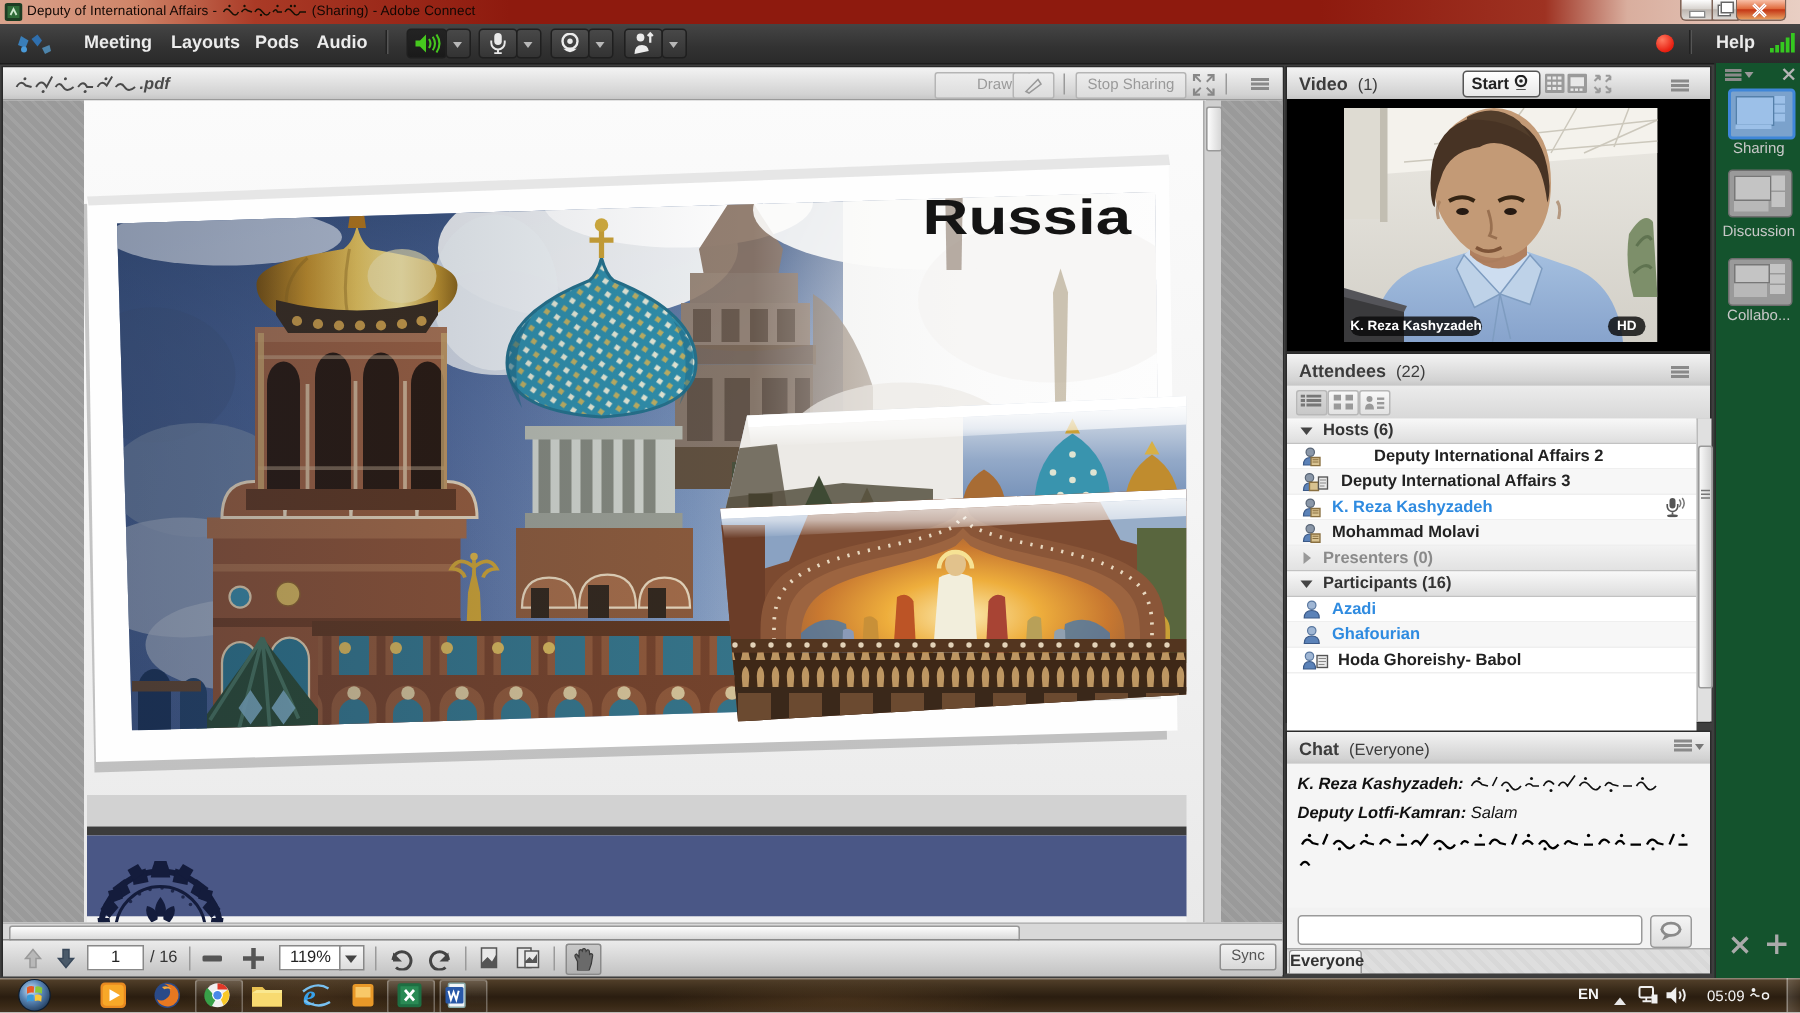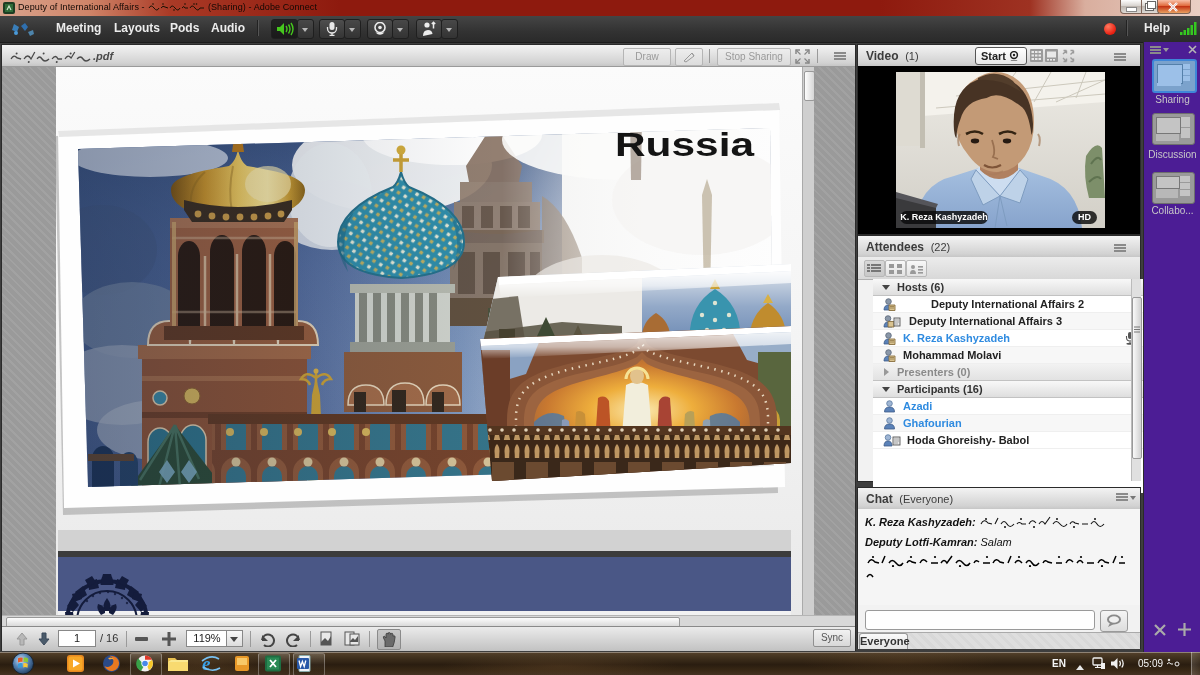--- a/index.html
+++ b/index.html
@@ -52,39 +52,39 @@
 #videopod{left:858px;top:45px;width:282px;height:189px;}
 #vidblack{left:0;top:21px;width:282px;height:168px;background:#000;}
 .pill{height:13px;border-radius:7px;background:rgba(10,10,10,.82);color:#fff;
   font-size:9px;font-weight:bold;line-height:13px;text-align:center;}
 #startbtn{left:117px;top:2px;width:50px;height:16px;border:1px solid #555;border-radius:3px;
   background:linear-gradient(#fff,#e8e8e8);font-size:11px;font-weight:bold;color:#222;text-align:center;line-height:16px;}
 
 #attpod{left:858px;top:236px;width:282px;height:245px;}
 #atoolbar{left:0;top:21px;width:282px;height:22px;background:linear-gradient(#ececec,#d8d8d8);border-bottom:1px solid #b0b0b0;}
 .aicon{top:3px;width:20px;height:15px;border:1px solid #b8b8b8;border-radius:2px;background:linear-gradient(#f8f8f8,#e2e2e2);}
-#alist{left:15px;top:43px;width:273px;height:214px;background:#fff;overflow:hidden;}
+#alist{left:0;top:43px;width:273px;height:214px;background:#fff;overflow:hidden;}
 #ascroll{left:273px;top:43px;width:9px;height:202px;background:#e0e0e0;border-left:1px solid #bbb;}
 #asthumb{left:0;top:18px;width:8px;height:160px;background:linear-gradient(90deg,#fafafa,#d0d0d0);border:1px solid #999;border-radius:2px;}
 .grp{height:16px;background:linear-gradient(#f8f8f8,#dedede);border-bottom:1px solid #c2c2c2;font-size:11px;font-weight:bold;color:#333;}
 .grp .tri{position:absolute;left:9px;top:6px;width:0;height:0;border:4px solid transparent;}
 .row{height:16px;border-bottom:1px solid #efefef;font-size:11px;color:#222;}
 .rowname{position:absolute;left:30px;top:2px;white-space:nowrap;}
 .blue{color:#2f8be0;}
 
 #chatpod{left:858px;top:488px;width:282px;height:160px;}
 #chatbody{left:0;top:21px;width:282px;height:96px;background:#f5f5f5;}
 .cmsg{font-size:11px;color:#111;}
 #chatinput{left:7px;top:122px;width:228px;height:18px;background:#fff;border:1px solid #9a9a9a;border-radius:3px;}
 #sendbtn{left:242px;top:122px;width:26px;height:20px;border:1px solid #9a9a9a;border-radius:3px;background:linear-gradient(#f5f5f5,#ddd);}
 #tabrow{left:0;top:144px;width:282px;height:16px;background:repeating-linear-gradient(45deg,#dedede 0 4px,#d8d8d8 4px 7px);border-top:1px solid #aaa;}
 #tab1{left:1px;top:0px;width:47px;height:15px;background:linear-gradient(#fafafa,#e4e4e4);border:1px solid #999;border-bottom:none;border-radius:3px 3px 0 0;
   font-size:11px;font-weight:bold;color:#333;text-align:center;line-height:15px;}
 
-#sidebar{left:1143px;top:42px;width:57px;height:610px;background:#4c1d95;border-left:1px solid #2a2a2a;}
+#sidebar{left:1143px;top:42px;width:57px;height:610px;background:#14532d;border-left:1px solid #2a2a2a;}
 .laybtn{left:8px;width:41px;height:30px;border-radius:3px;border:1px solid #6e6e6e;background:#9a9a9a;}
 .laylbl{left:0;width:57px;text-align:center;font-size:10px;color:#c8c8c8;}
 
 #taskbar{left:0;top:652px;width:1200px;height:23px;
   background:linear-gradient(#55422c,#3c2d1b 30%,#2a1d10 55%,#382815 80%,#453322);}
 #taskbar:before{content:"";position:absolute;left:0;top:0;width:100%;height:1px;background:rgba(255,255,255,.35);}
 .tkico{top:2px;width:26px;height:19px;}
 .tkbox{top:1px;width:30px;height:21px;border:1px solid rgba(255,255,255,.3);border-radius:2px;
   background:linear-gradient(rgba(255,255,255,.16),rgba(255,255,255,.04) 50%,rgba(0,0,0,.08));}
 .trtxt{color:#f5f5f5;font-size:10px;}
@@ -200,21 +200,21 @@
               <circle cx="8" cy="3.5" r="1"></circle>
               <circle cx="21" cy="12" r="1"></circle>
               <circle cx="35" cy="3.5" r="1"></circle>
               <circle cx="49" cy="12" r="1"></circle>
               <circle cx="62" cy="3.5" r="1"></circle>
             </g>
           </g>
           <text x="84" y="10" font-size="11" font-style="italic" font-weight="bold" fill="#4a4a4a" font-family="Liberation Sans">.pdf</text>
         </svg>
     </div>
-    <div class="abs shbtn" style="left:621px;width:46px;">Draw</div>
+    <div class="abs shbtn" style="left:621px;width:46px;padding-left:16px;">Draw</div>
     <div class="abs shbtn" style="left:673px;width:26px;"><svg width="14" height="12" style="margin-top:2px">
           <path d="M2 10 L10 2 l2 3 -8 6 z M10 2 l2 3" stroke="#999" fill="none"></path>
         </svg></div>
     <div class="abs sep" style="left:707px;top:4px;height:14px;"></div>
     <div class="abs shbtn" style="left:715px;width:72px;">Stop Sharing</div>
     <div class="abs" style="left:793px;top:4px;"><svg width="15" height="15">
           <g stroke="#888" stroke-width="1.5" fill="none">
             <path d="M1 5 V1 h4 M10 1 h4 v4 M14 10 v4 h-4 M5 14 H1 v-4"></path>
             <path d="M1 1 l4.5 4.5 M14 1 l-4.5 4.5 M14 14 l-4.5 -4.5 M1 14 l4.5 -4.5" stroke-width="1.2"></path>
           </g>

